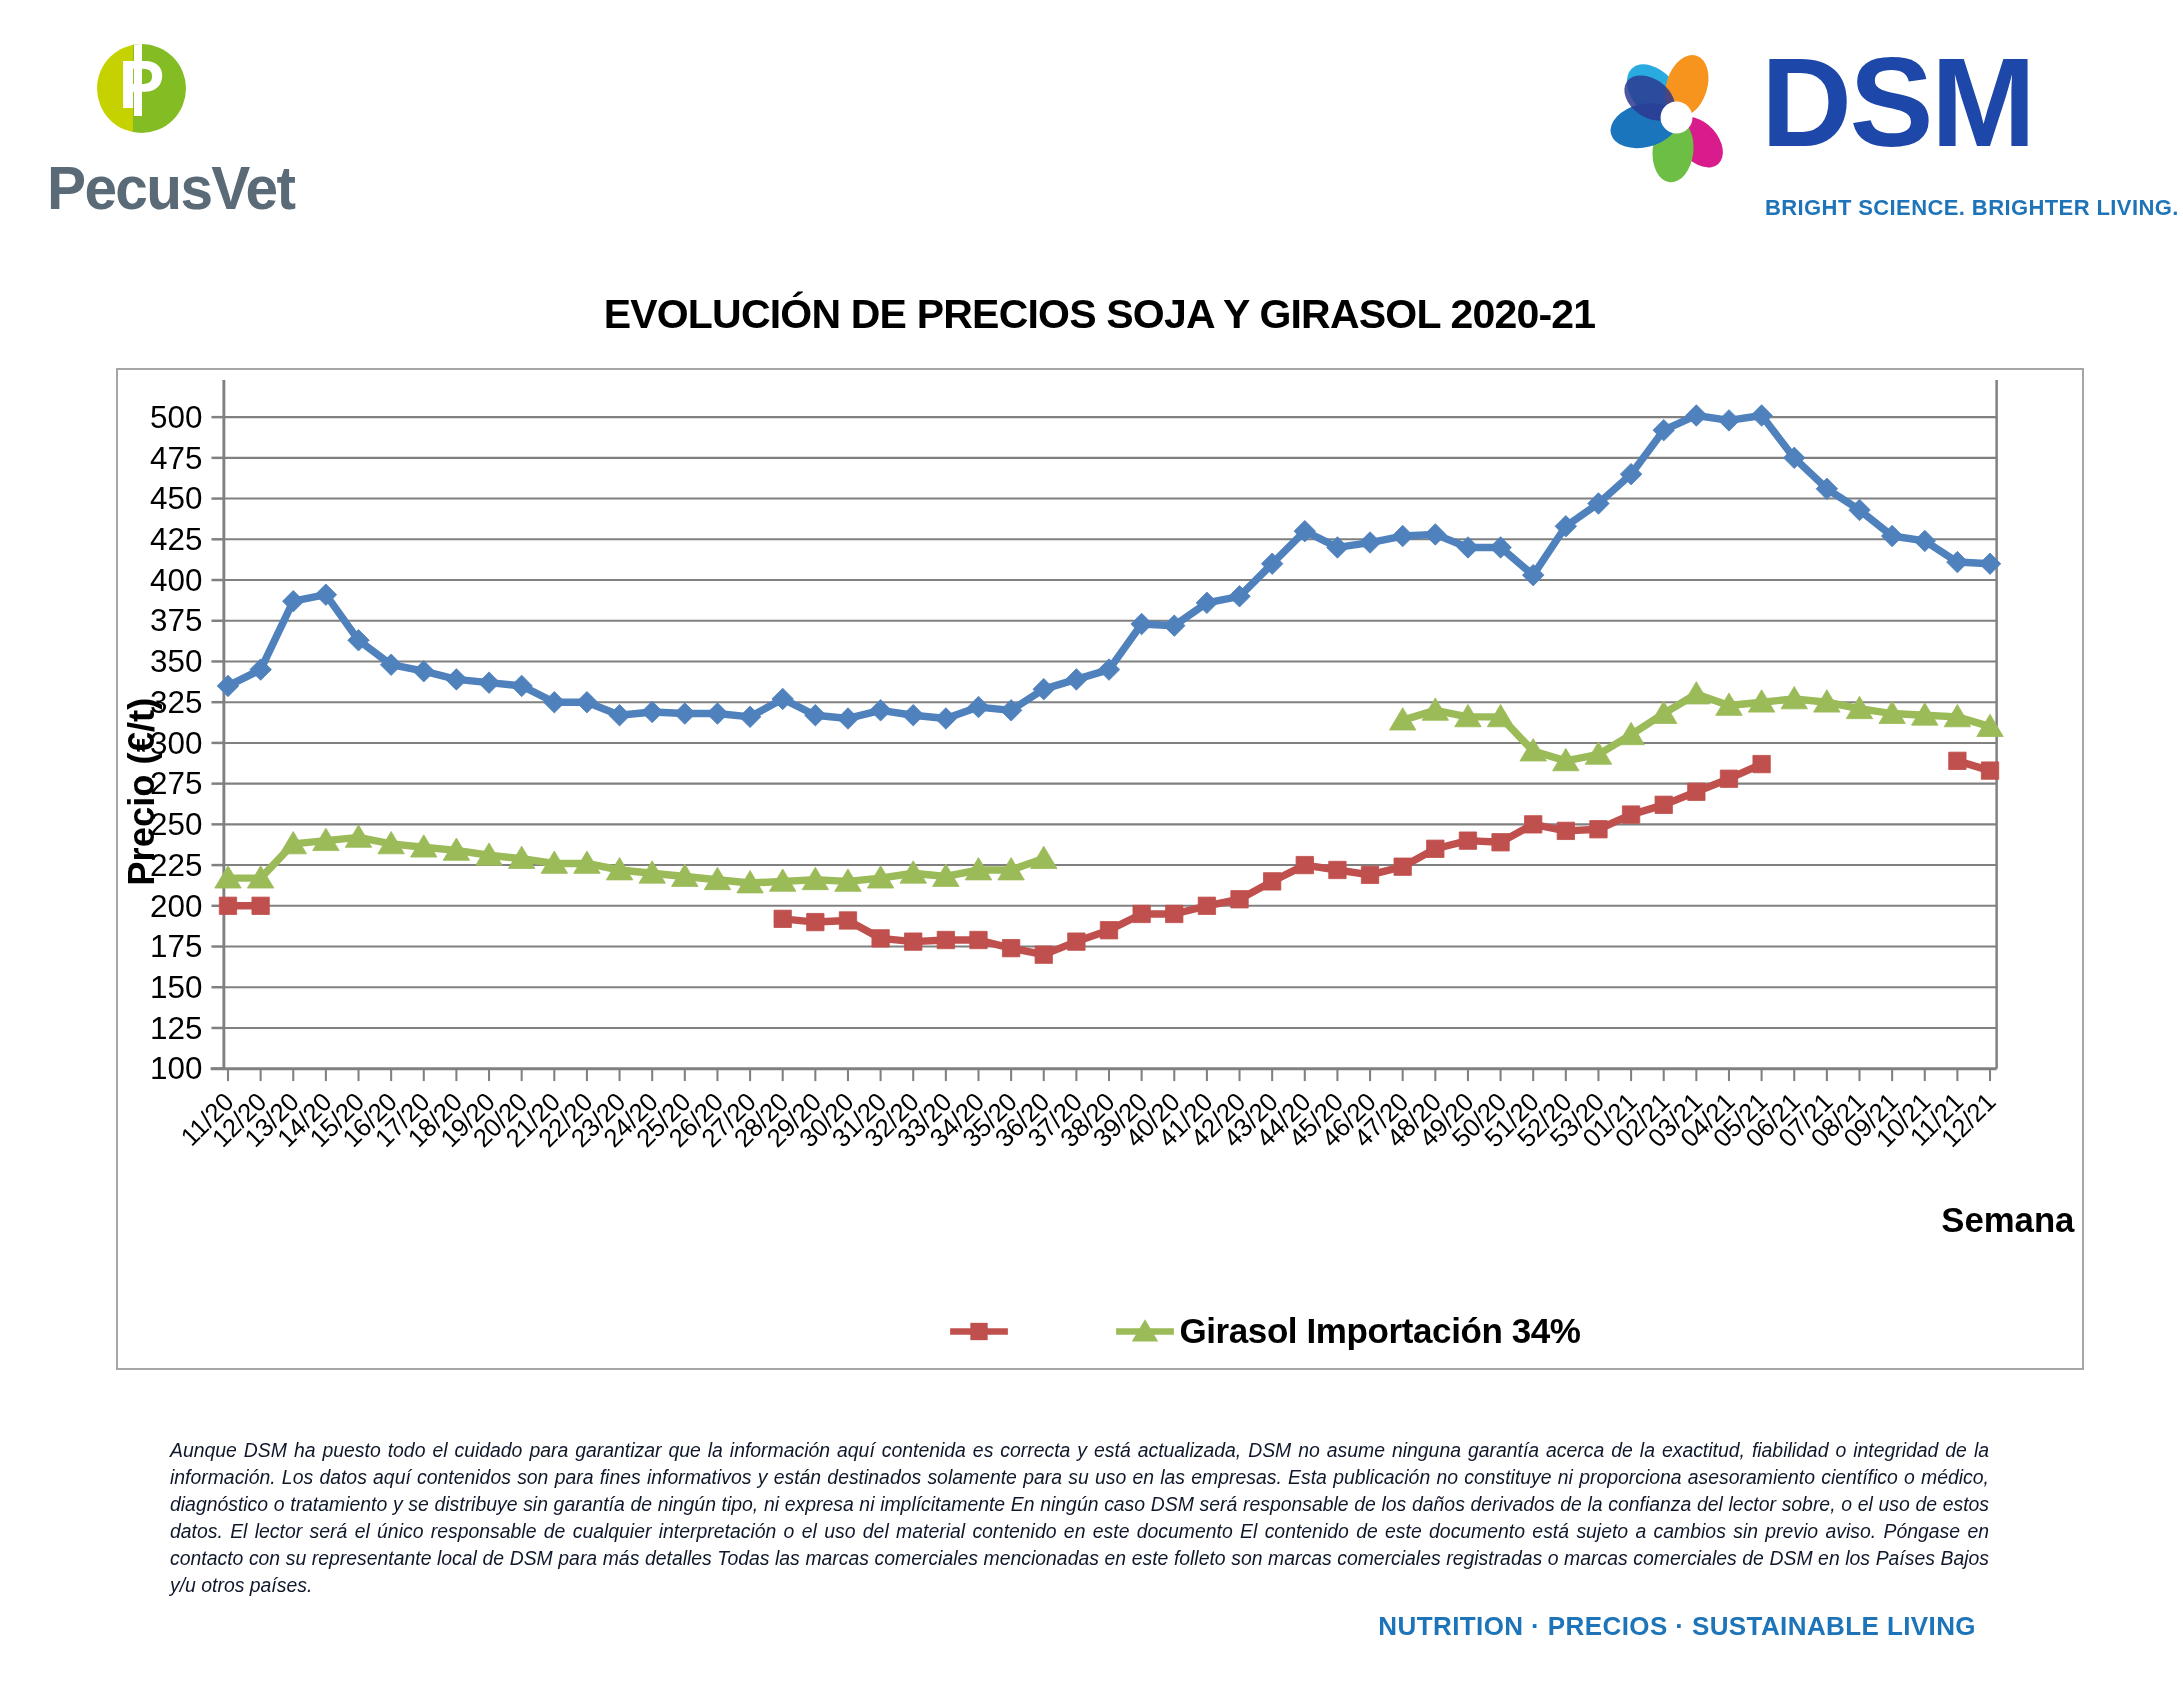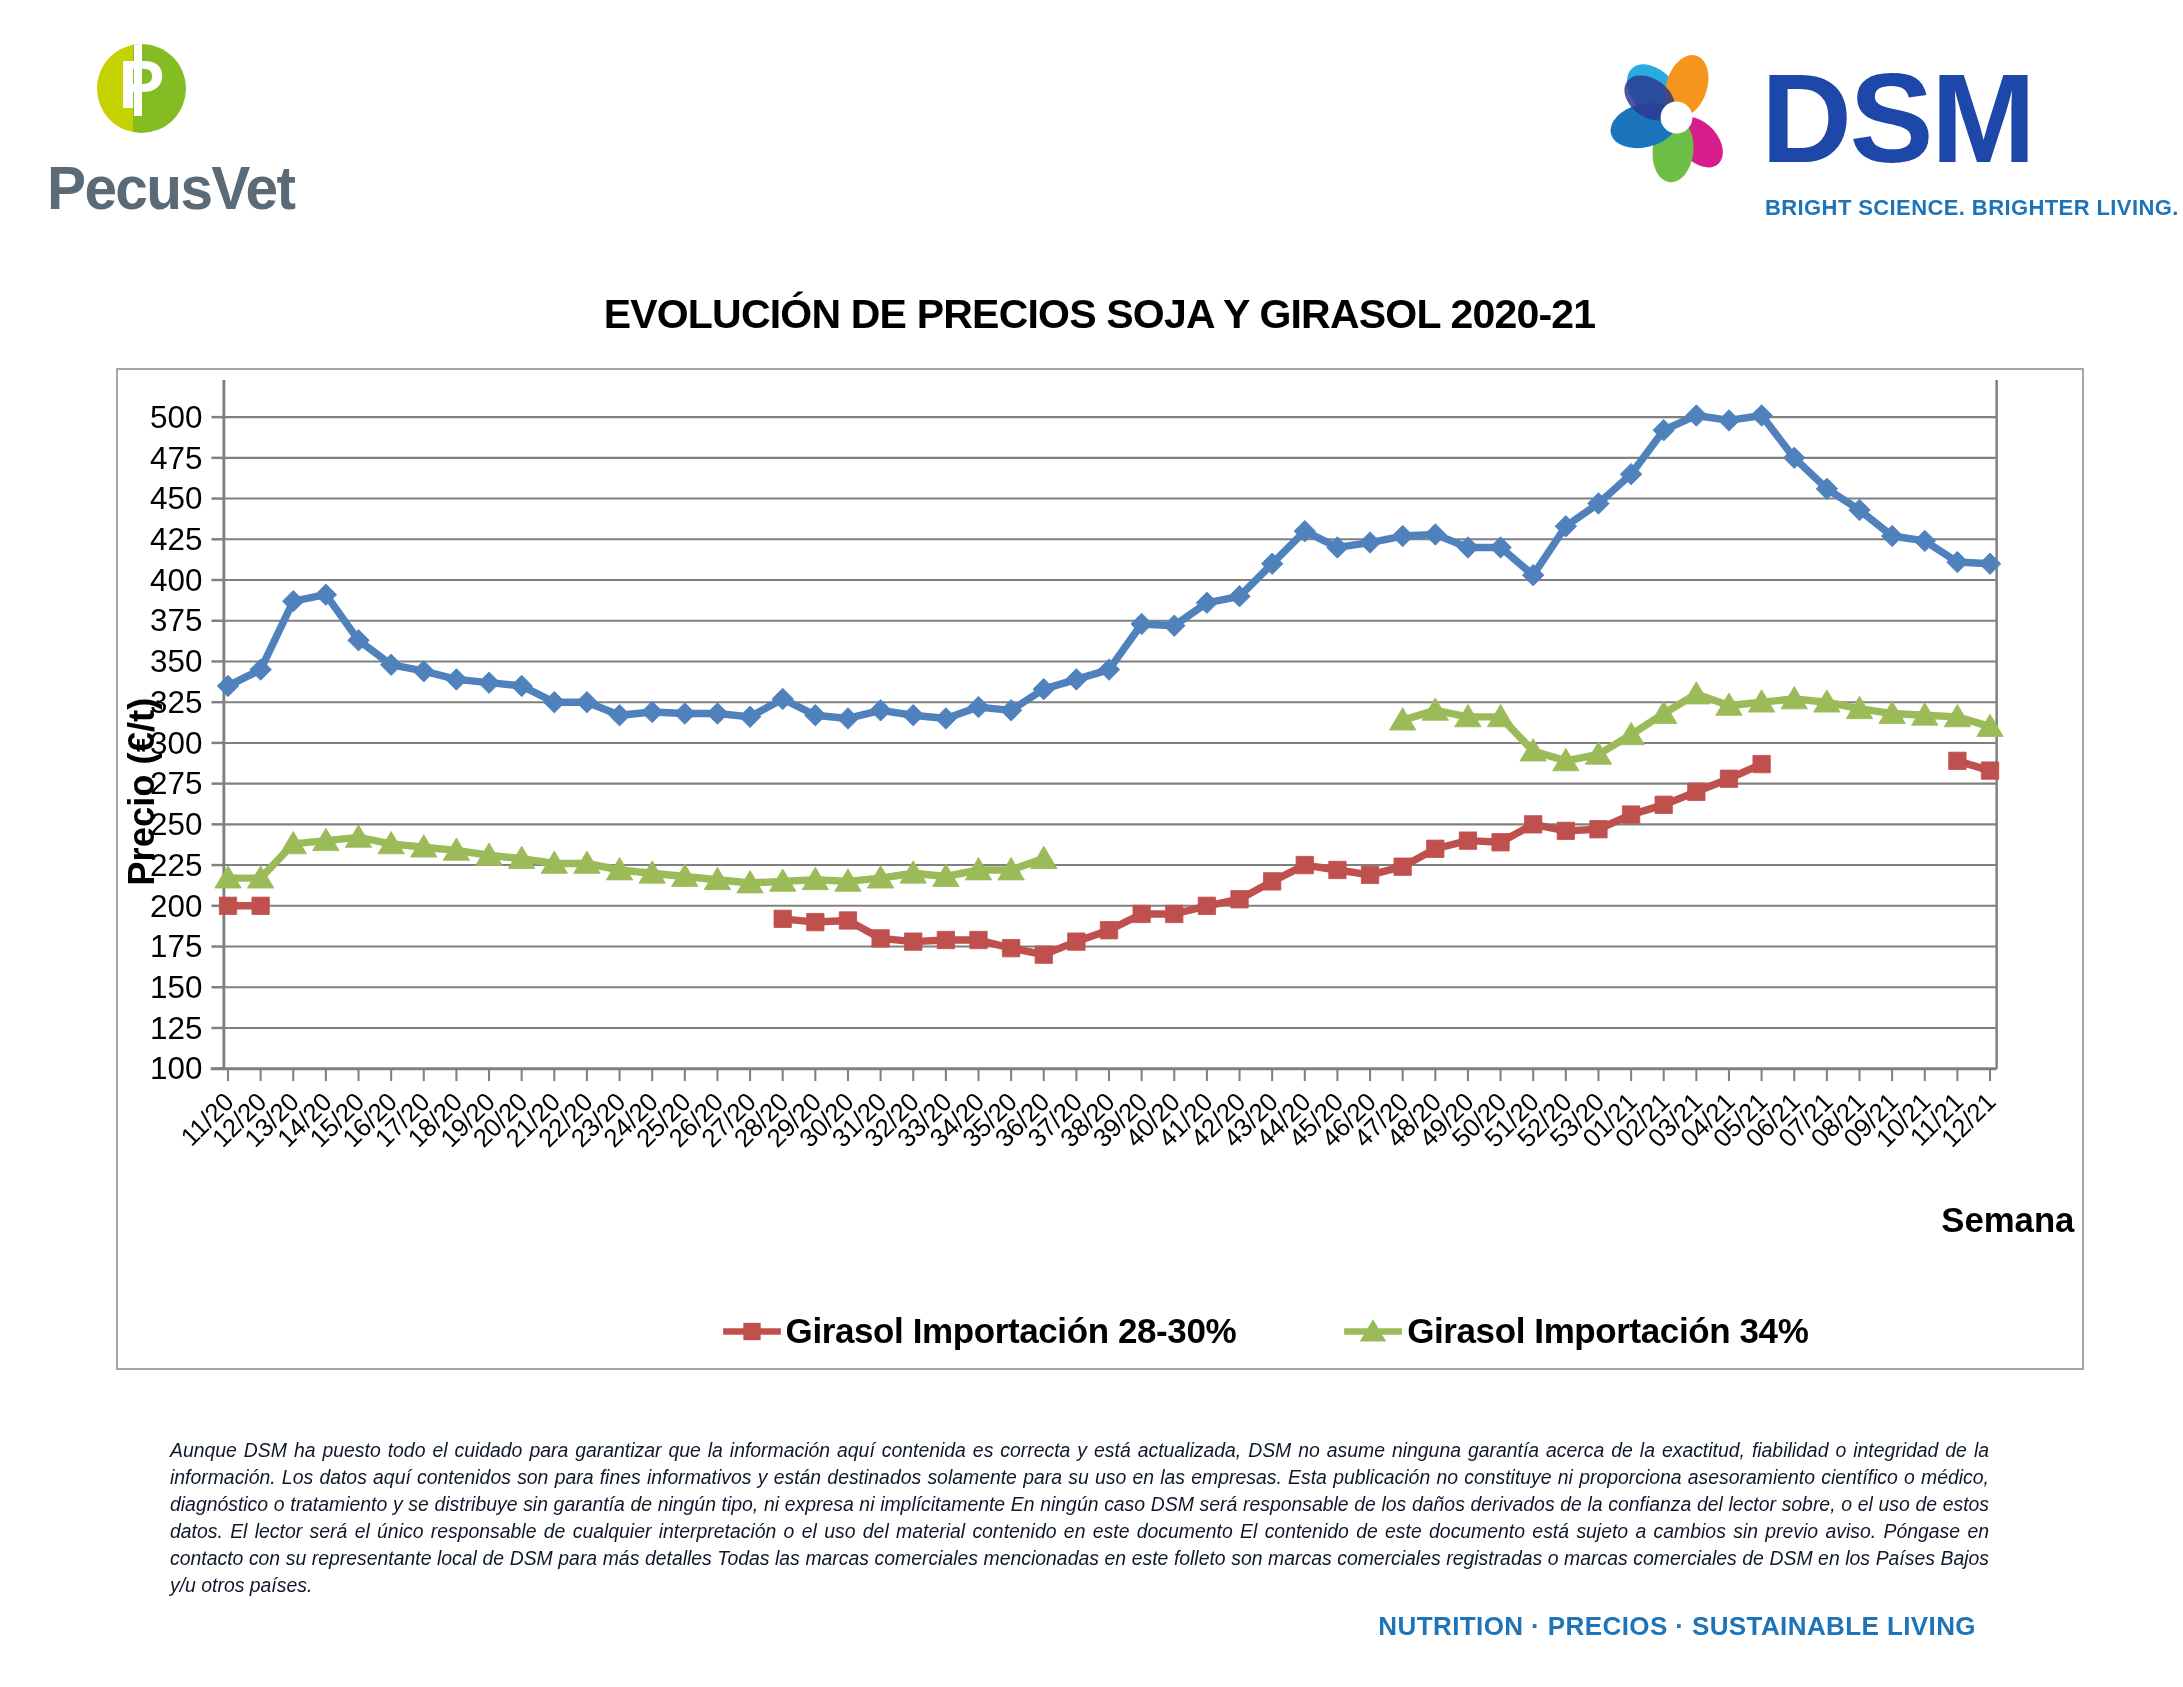--- a/index.html
+++ b/index.html
@@ -24,21 +24,21 @@
   }
   .pv-name {
     position:absolute; left:0; top:112px; width:198px;
     font-size:61px; font-weight:bold; color:#5a6a76; letter-spacing:-1.7px;
     transform:scaleX(.96); transform-origin:left;
   }
   .dsm { position:absolute; left:1600px; top:33px; width:496px; height:182px; }
   .dsm-swirl { position:absolute; left:0; top:8.3px; width:153px; height:153px; }
   .dsm-word {
     position:absolute; left:161px; top:6.6px; font-size:126px; font-weight:bold;
-    color:#1d47a8; letter-spacing:-2.5px; line-height:1;margin-top:16px;
+    color:#1d47a8; letter-spacing:-2.5px; line-height:1;
   }
   .dsm-tag {
     position:absolute; left:165px; top:139px; font-size:22px; font-weight:bold;
     color:#1e74b8; letter-spacing:0.4px; white-space:nowrap;margin-top:23px;
   }
   
   .chart-title {
     position:absolute; left:16px; right:0; top:291px; text-align:center;
     font-size:41px; font-weight:bold; letter-spacing:-0.8px; color:#000;
   }
@@ -400,21 +400,20 @@
       <path d="M2185.074074074074 402.51 L2201.074074074074 429.51 L2169.074074074074 429.51 Z" fill="#9bbb59" stroke="#9bbb59" stroke-width="1"></path>
       <path d="M2224.537037037037 404.48 L2240.537037037037 431.48 L2208.537037037037 431.48 Z" fill="#9bbb59" stroke="#9bbb59" stroke-width="1"></path>
       <path d="M2264 416.3 L2280 443.3 L2248 443.3 Z" fill="#9bbb59" stroke="#9bbb59" stroke-width="1"></path>
     </svg>
   <div class="legend" id="legend">
       <div class="legend-item">
         <svg width="58" height="33" viewBox="0 0 70 40">
           <line x1="0" y1="20" x2="70" y2="20" stroke="#c0504d" stroke-width="8"></line>
           <path d="M24.5 9.5 h21 v21 h-21 Z" fill="#c0504d"></path>
         </svg>
-        <span class="legend-label">Girasol Importación 28-30%</span>
       </div>
       <div class="legend-item">
         <svg width="58" height="33" viewBox="0 0 70 40">
           <line x1="0" y1="20" x2="70" y2="20" stroke="#9bbb59" stroke-width="8"></line>
           <path d="M35 5 L51 32 L19 32 Z" fill="#9bbb59"></path>
         </svg>
         <span class="legend-label">Girasol Importación 34%</span>
       </div>
     </div>
 </div>

